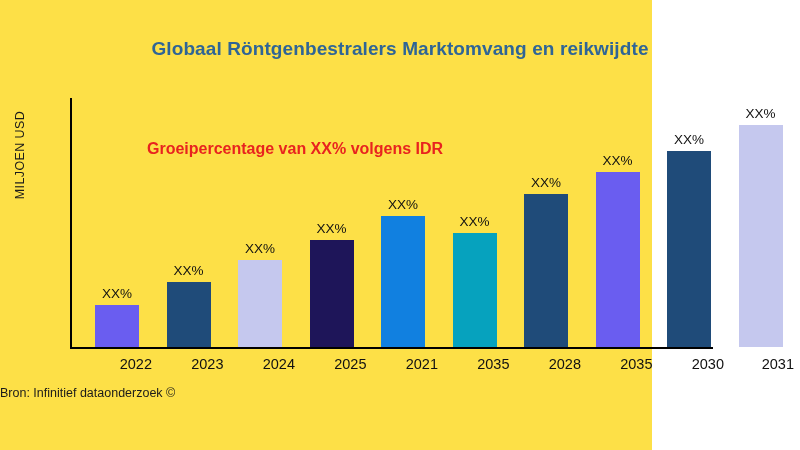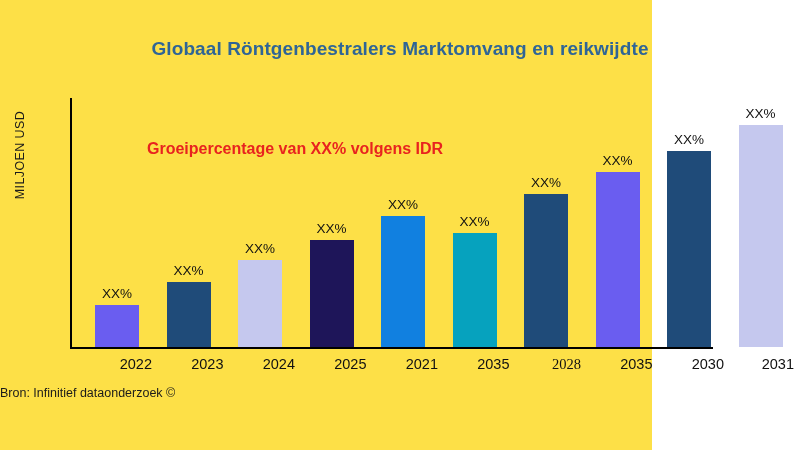--- a/index.html
+++ b/index.html
@@ -179,21 +179,21 @@
       </div>
   </div>
 
   <div id="xticks-container">
       <div class="xtick" style="left: 82px;">2022</div>
       <div class="xtick" style="left: 153.5px;">2023</div>
       <div class="xtick" style="left: 225px;">2024</div>
       <div class="xtick" style="left: 296.5px;">2025</div>
       <div class="xtick" style="left: 368px;">2021</div>
       <div class="xtick" style="left: 439.5px;">2035</div>
-      <div class="xtick" style="left: 511px; font-family: Liberation Serif, serif;">2028</div>
+      <div class="xtick" style="left: 511px;">2028</div>
       <div class="xtick" style="left: 582.5px;">2035</div>
       <div class="xtick" style="left: 654px;">2030</div>
       <div class="xtick" style="left: 724px;">2031</div>
     </div>
 
   <div id="source-note">Bron: Infinitief dataonderzoek ©</div>
 
 </div>
 
 </body></html>

